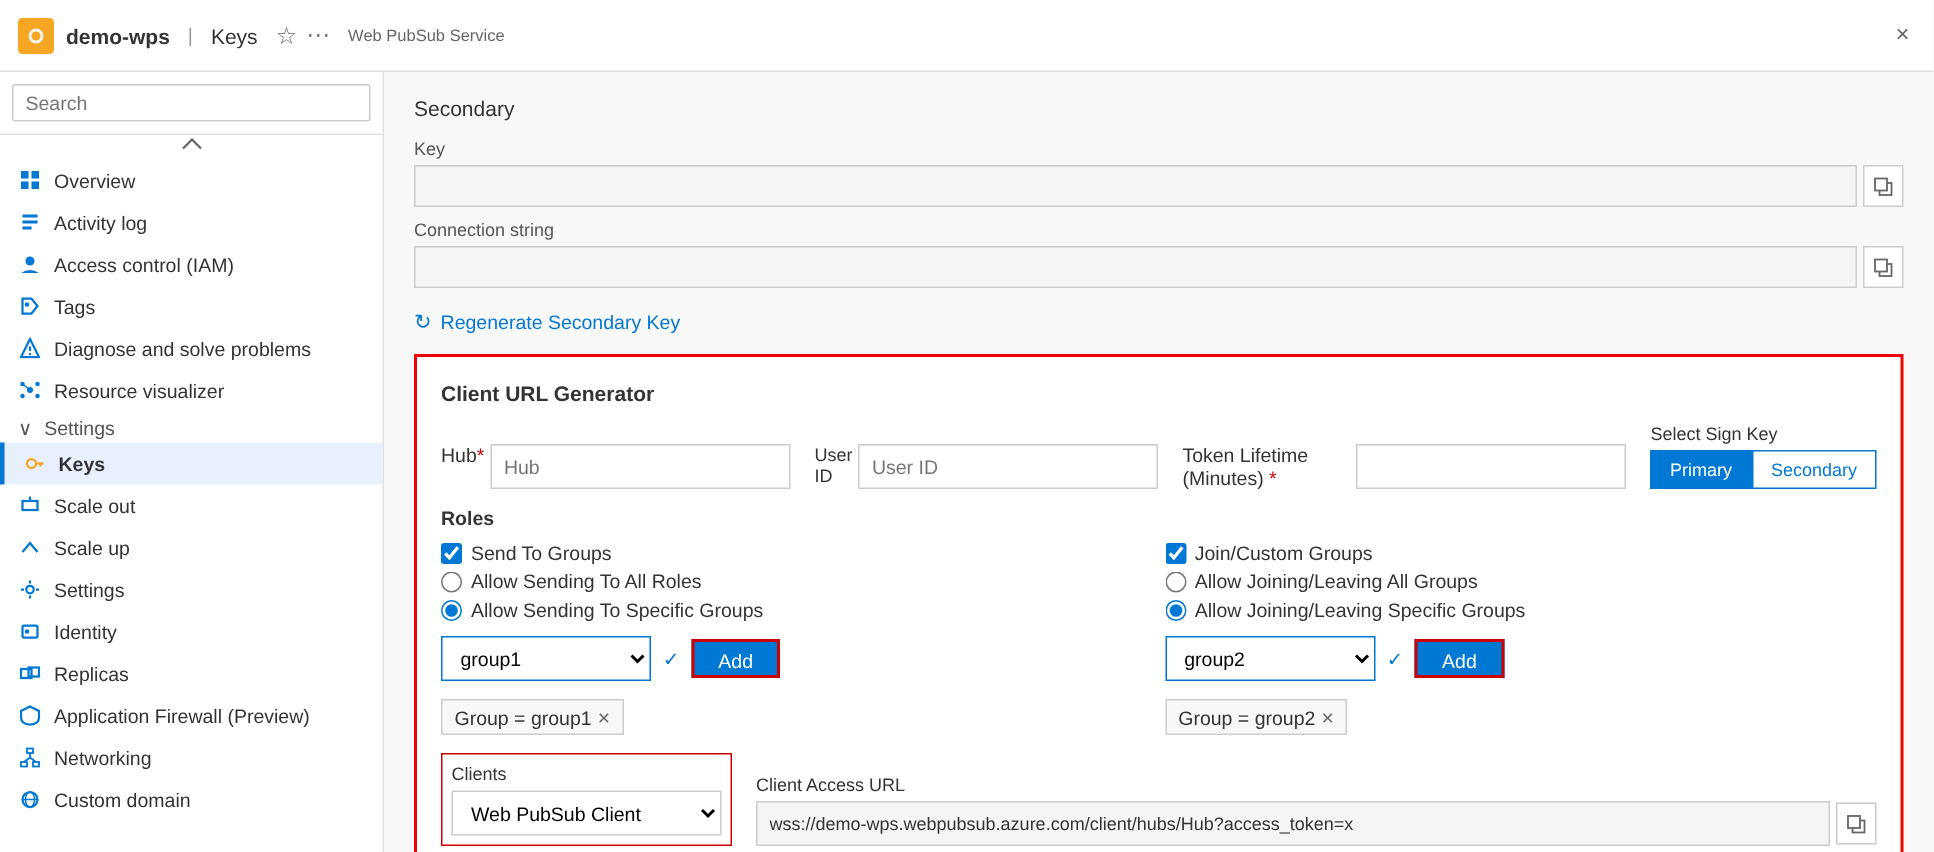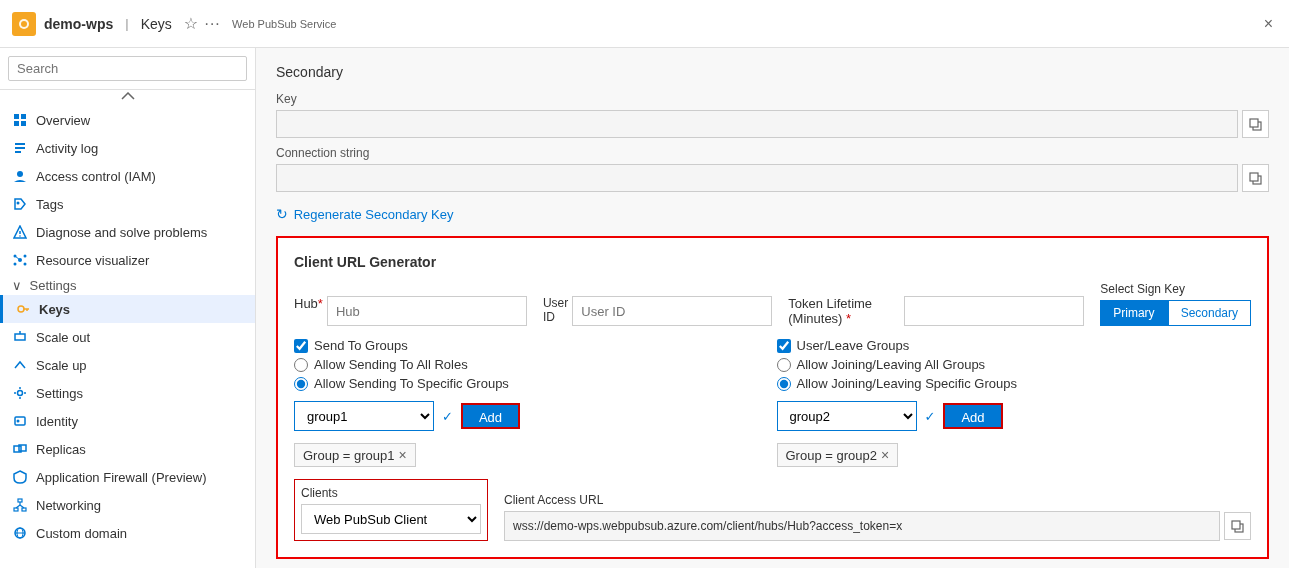--- a/index.html
+++ b/index.html
@@ -352,20 +352,21 @@
         <div class="sign-key-group">
           <label>Select Sign Key</label>
           <div class="sign-key-buttons">
             <button class="sign-key-btn active">Primary</button>
             <button class="sign-key-btn inactive">Secondary</button>
           </div>
         </div>
       </div>
 
       <div class="roles-section">
+        <div class="roles-label">Roles</div>
         <div class="roles-grid">
 
           <div class="roles-col">
             <div class="checkbox-row">
               <input type="checkbox" checked="" id="sendGroups" style="">
               <label for="sendGroups">Send To Groups</label>
             </div>
             <div class="radio-row">
               <input type="radio" name="sendGroup" id="sendAll" style="">
               <label for="sendAll">Allow Sending To All Roles</label>
@@ -385,21 +386,21 @@
               <div class="group-tag">
                 <span>Group = group1</span>
                 <span class="tag-close">×</span>
               </div>
             </div>
           </div>
 
           <div class="roles-col">
             <div class="checkbox-row">
               <input type="checkbox" checked="" id="joinGroups" style="">
-              <label for="joinGroups">User/Leave Groups</label>
+              <label for="joinGroups">Join/Custom Groups</label>
             </div>
             <div class="radio-row">
               <input type="radio" name="joinGroup" id="joinAll" style="">
               <label for="joinAll">Allow Joining/Leaving All Groups</label>
             </div>
             <div class="radio-row">
               <input type="radio" name="joinGroup" id="joinSpecific" checked="" style="">
               <label for="joinSpecific">Allow Joining/Leaving Specific Groups</label>
             </div>
             <div class="group-select-row">

